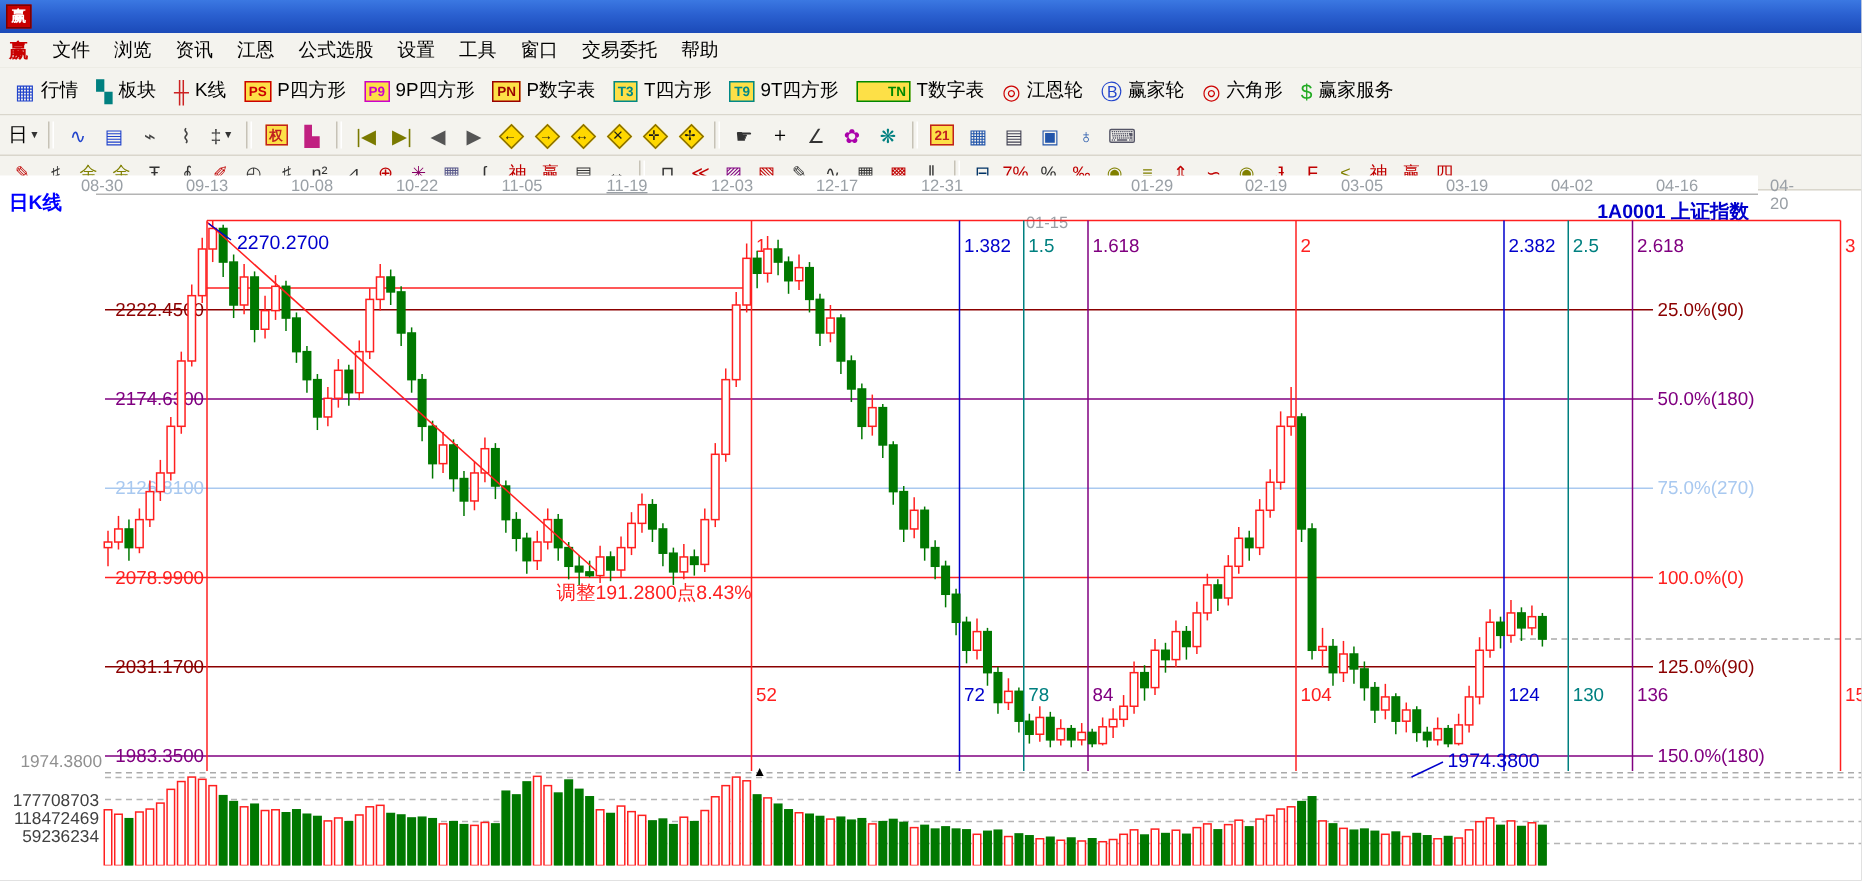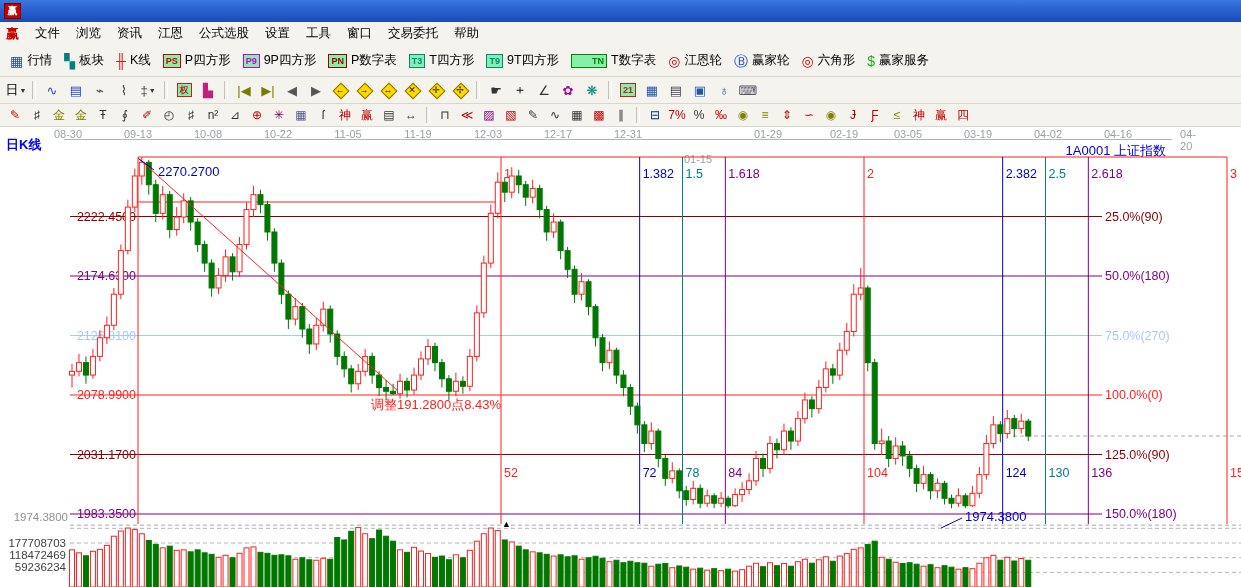--- a/index.html
+++ b/index.html
@@ -16,34 +16,34 @@
   .mlogo{color:#c80000;font-weight:bold;margin:0 8px 0 6px;font-size:13px;}
   .menu-item{padding:2px 8px;cursor:default;}
   .tb{position:absolute;left:0;width:100%;background:#f4f3ee;border-bottom:1px solid #d9d6cc;
     display:flex;align-items:center;box-sizing:border-box;padding-left:4px;}
   #tb1{top:45px;height:32px;}
   #tb2{top:77px;height:27px;}
   #tb3{top:104px;height:23px;}
   .tbtn{display:flex;align-items:center;gap:4px;padding:2px 5px;font-size:12.5px;color:#000;
     border:1px solid transparent;cursor:default;white-space:nowrap;}
   .gly{font-size:14px;line-height:14px;}
-  .boxicon{font-size:9px;font-weight:bold;padding:1px 2px;line-height:10px;border:1px solid currentColor;background:#86efac;}
+  .boxicon{font-size:9px;font-weight:bold;padding:1px 2px;line-height:10px;border:1px solid currentColor;background:#fde047;}
   .sep{width:2px;height:70%;border-left:1px solid #c6c2b6;border-right:1px solid #ffffff;margin:0 4px;}
   .ibtn{width:22px;height:20px;display:flex;align-items:center;justify-content:center;
     border:1px solid transparent;cursor:default;font-size:13px;}
   #tb3 .ibtn{width:20px;height:18px;font-size:12px;}
   .drop{font-size:7px;color:#333;margin-left:1px;}
   .dia{position:relative;width:17px;height:17px;display:inline-block;}
   .dia b{position:absolute;left:3px;top:3px;width:10px;height:10px;background:#ffd800;
     border:1px solid #8a7000;transform:rotate(45deg);}
   .dia i{position:absolute;inset:0;display:flex;align-items:center;justify-content:center;
     font-size:9px;font-style:normal;color:#1a1a1a;}
-  .chart{position:absolute;left:0;top:127px;width:1172px;height:460px;background:#fff;}
+  .chart{position:absolute;left:0;top:117px;width:1172px;height:460px;background:#fff;}
   .ktype{position:absolute;left:6px;top:9px;color:#0000ff;font-size:13px;font-weight:bold;}
-  .symlabel{position:absolute;right:6px;top:15px;color:#0000cc;font-size:13px;font-weight:normal;text-align:right;}
+  .symlabel{position:absolute;right:6px;top:15px;color:#0000cc;font-size:13px;font-weight:bold;text-align:right;}
   #dates{position:absolute;left:0;top:1px;width:100%;height:11px;}
   #dates span{position:absolute;transform:translateX(-50%);font-size:11px;color:#9aa0a6;top:0;}
   .dateline{position:absolute;left:64px;right:0;top:12px;border-top:1px solid #b4b4b4;}
   #plot{position:absolute;left:0;top:13px;}
   svg text{font-family:"Liberation Sans",sans-serif;}
 </style>
 </head>
 <body>
 
 <div class="app">

